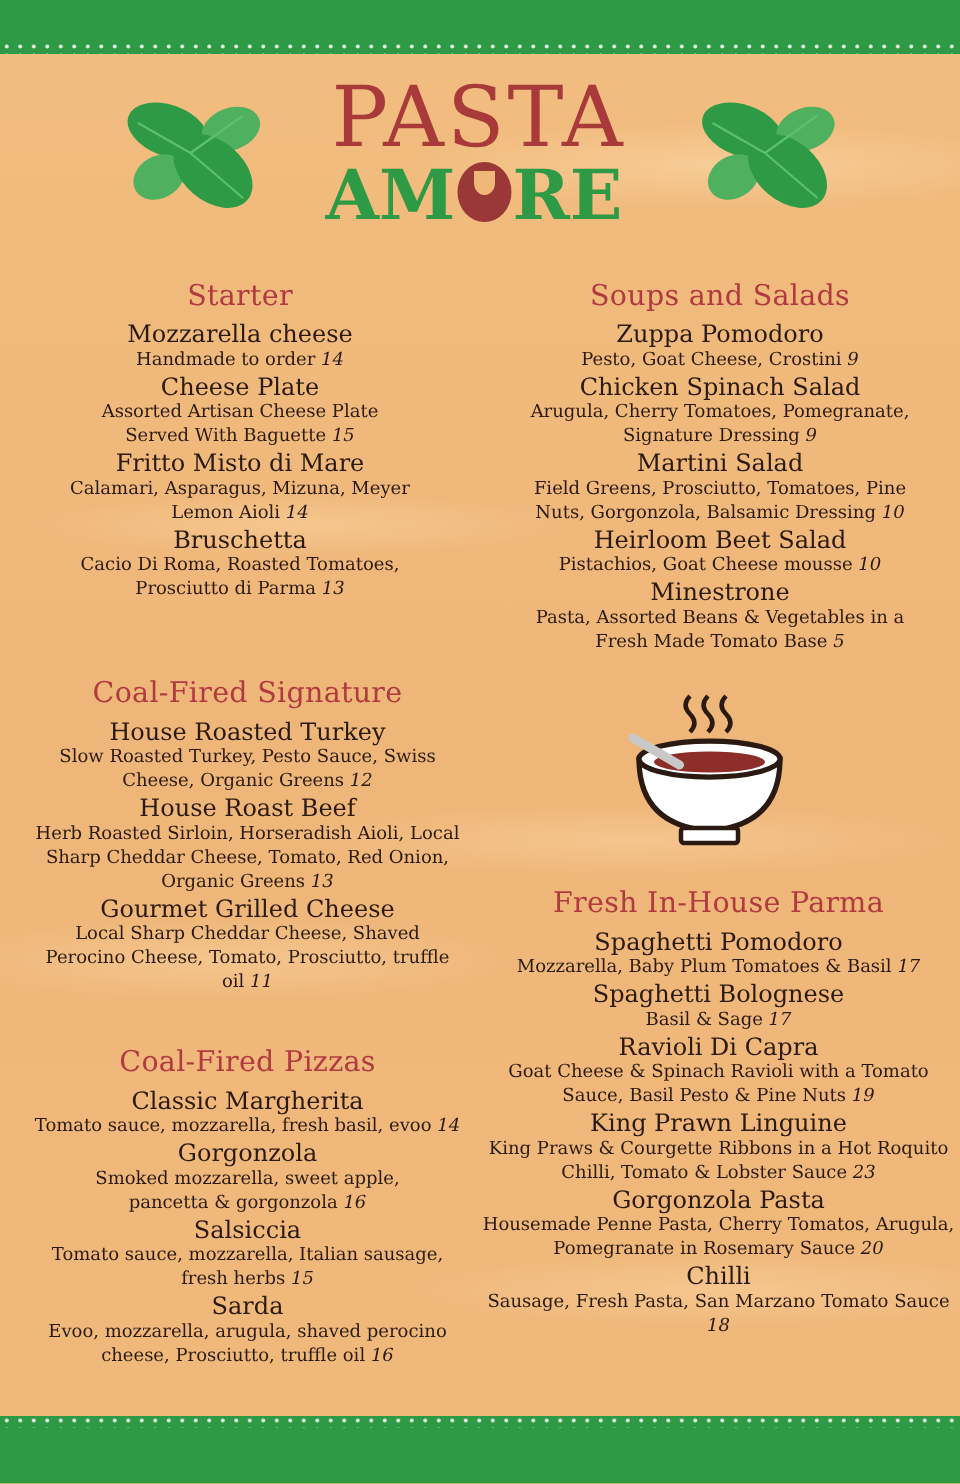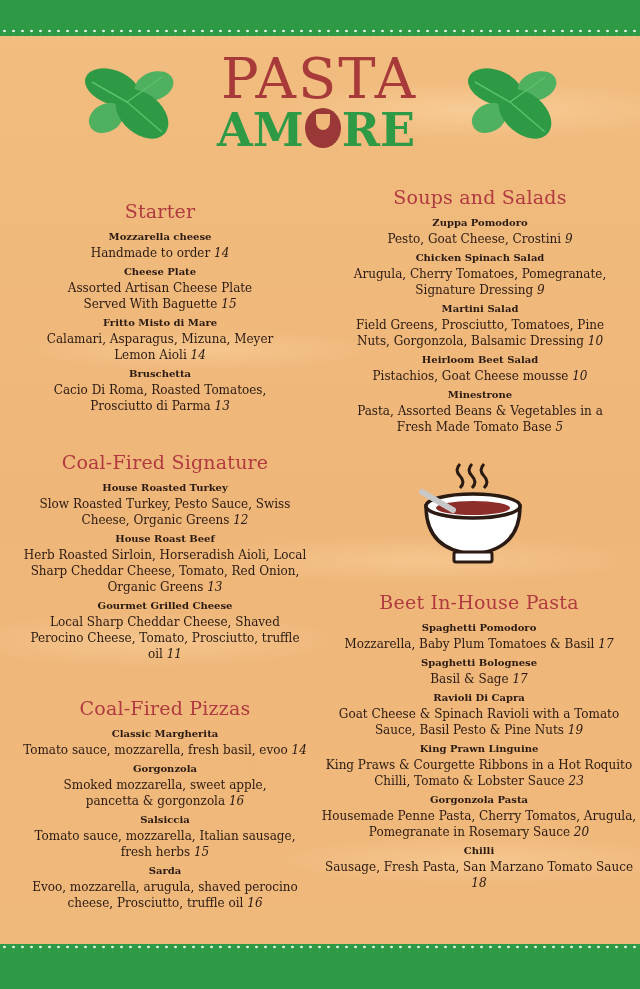--- a/index.html
+++ b/index.html
@@ -52,25 +52,25 @@
   .leaf { position:absolute; }
   .leaf.left { left:82px; top:62px; }
   .leaf.right { left:465px; top:62px; }
 
   .section { position:absolute; text-align:center; }
   .section h2 {
     font-family:"DejaVu Serif", serif; font-weight:normal; font-size:19px;
     color:#b03a40; margin-bottom:7px; letter-spacing:0.2px;
   }
   .item { margin-bottom:3px; }
-  .item .name { font-weight:bold; font-size:10px; line-height:16px; display:block; }
+  .item .name { font-weight:normal; font-size:16px; line-height:16px; display:block; }
   .item .desc { font-size:12px; line-height:16px; display:block; }
   .price { font-style:italic; }
 
-  #starter { left:10px; top:186px; width:300px;margin-top:14px; }
+  #starter { left:10px; top:186px; width:300px; }
   #soups { left:330px; top:186px; width:300px; }
   #sandwiches { left:0px; top:451px; width:330px; }
   #pizzas { left:0px; top:697px; width:330px; }
   #pasta { left:318px; top:591px; width:322px; }
 
   .bowl { position:absolute; left:418px; top:458px; }
 </style>
 </head>
 <body>
 
@@ -184,21 +184,21 @@
       <span class="name">Salsiccia</span>
       <span class="desc" style="padding:0 25px"><span>Tomato sauce, mozzarella, Italian sausage, fresh herbs</span> <span class="price">15</span></span>
     </div>
   <div class="item">
       <span class="name">Sarda</span>
       <span class="desc" style="padding:0 10px"><span>Evoo, mozzarella, arugula, shaved perocino cheese, Prosciutto, truffle oil</span> <span class="price">16</span></span>
     </div>
 </div>
 
 <div class="section" id="pasta">
-  <h2>Beet In-House Pasta</h2>
+  <h2>Fresh In-House Parma</h2>
   <div class="item">
       <span class="name">Spaghetti Pomodoro</span>
       <span class="desc"><span>Mozzarella, Baby Plum Tomatoes &amp; Basil</span> <span class="price">17</span></span>
     </div>
   <div class="item">
       <span class="name">Spaghetti Bolognese</span>
       <span class="desc"><span>Basil &amp; Sage</span> <span class="price">17</span></span>
     </div>
   <div class="item">
       <span class="name">Ravioli Di Capra</span>

